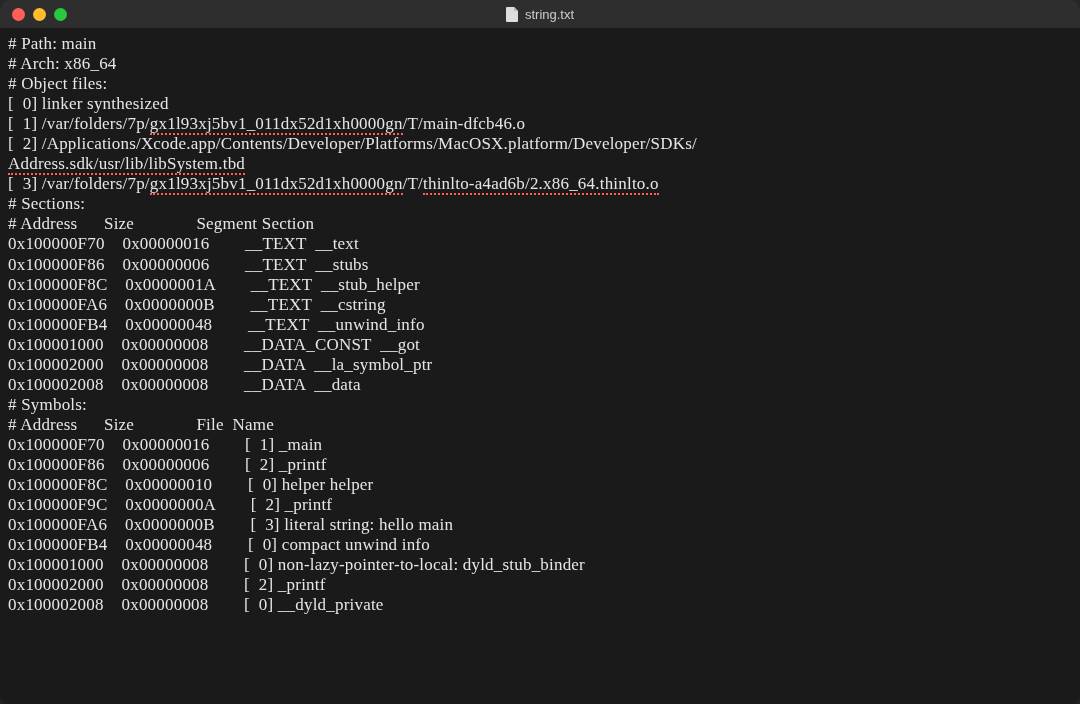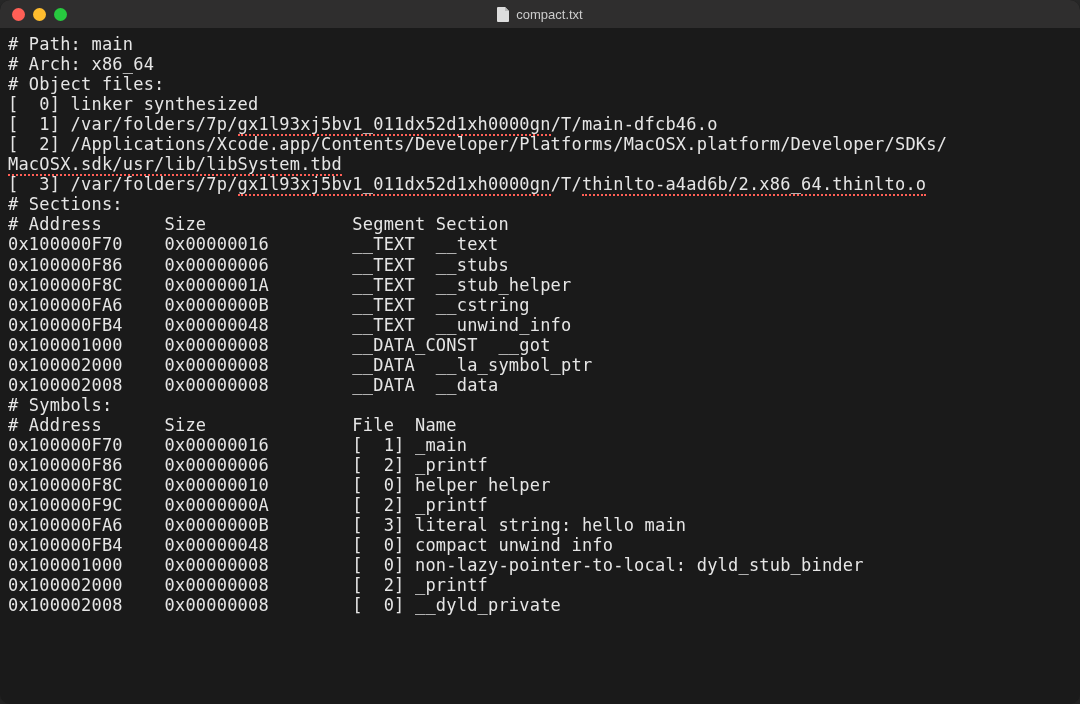--- a/index.html
+++ b/index.html
@@ -61,50 +61,51 @@
   .title svg { display: block; }
   .content {
     flex: 1;
     padding: 6px 0 10px 8px;
     white-space: pre;
     line-height: 1.18;
     letter-spacing: 0.2px;
     color: #e6e6e6;
     font-size: 17px;
     overflow: hidden;
+    font-family: Liberation Serif, serif;
   }
   .err {
     border-bottom: 2px dotted #ff5f56;
   }
 </style>
 </head>
 <body>
 
 <div class="window">
   <div class="titlebar">
     <div class="traffic">
       <div class="dot red"></div>
       <div class="dot yellow"></div>
       <div class="dot green"></div>
     </div>
     <div class="title">
       <svg width="13" height="15" viewBox="0 0 13 15">
         <path d="M1 0 h7 l4 4 v10 a1 1 0 0 1 -1 1 h-10 a1 1 0 0 1 -1 -1 v-13 a1 1 0 0 1 1 -1 z" fill="#ddd"></path>
         <path d="M8 0 v4 h4" fill="#bbb"></path>
       </svg>
-      <span>compact.txt</span>
+      <span>string.txt</span>
     </div>
   </div>
   <div class="content" id="content"># Path: main
 # Arch: x86_64
 # Object files:
 [  0] linker synthesized
 [  1] /var/folders/7p/<span class="err">gx1l93xj5bv1_011dx52d1xh0000gn</span>/T/main-dfcb46.o
 [  2] /Applications/Xcode.app/Contents/Developer/Platforms/MacOSX.platform/Developer/SDKs/
-<span class="err">MacOSX.sdk/usr/lib/libSystem.tbd</span>
+<span class="err">Address.sdk/usr/lib/libSystem.tbd</span>
 [  3] /var/folders/7p/<span class="err">gx1l93xj5bv1_011dx52d1xh0000gn</span>/T/<span class="err">thinlto-a4ad6b/2.x86_64.thinlto.o</span>
 # Sections:
 # Address      Size              Segment Section
 0x100000F70    0x00000016        __TEXT  __text
 0x100000F86    0x00000006        __TEXT  __stubs
 0x100000F8C    0x0000001A        __TEXT  __stub_helper
 0x100000FA6    0x0000000B        __TEXT  __cstring
 0x100000FB4    0x00000048        __TEXT  __unwind_info
 0x100001000    0x00000008        __DATA_CONST  __got
 0x100002000    0x00000008        __DATA  __la_symbol_ptr

